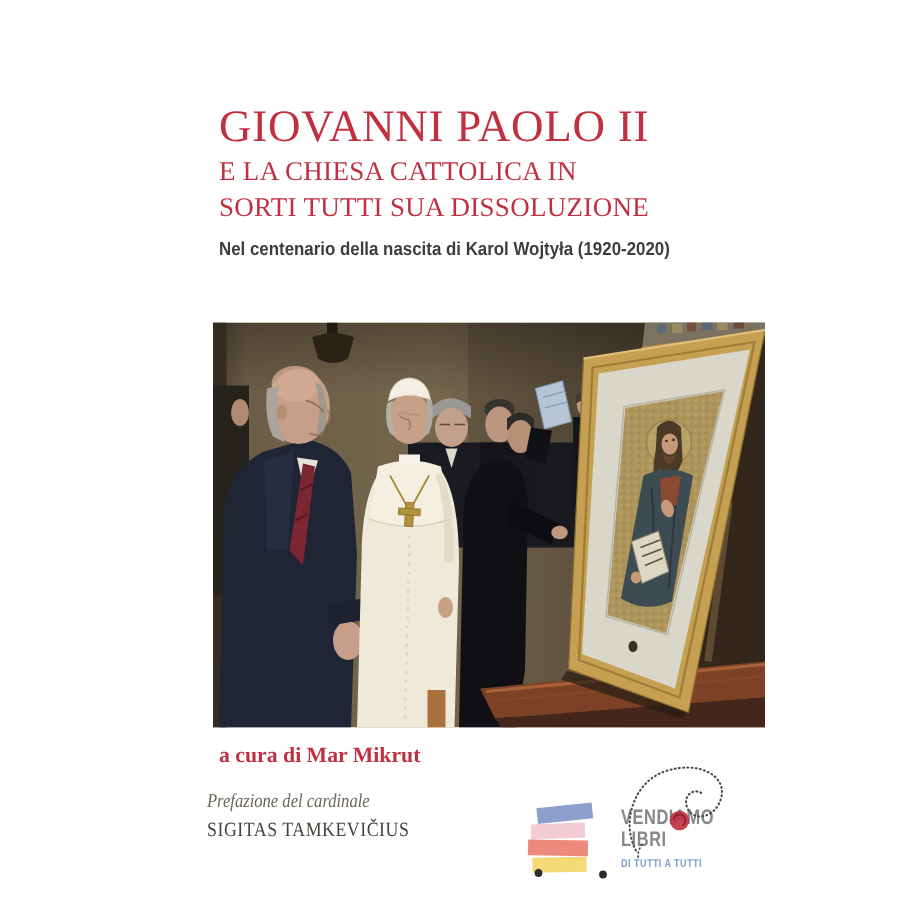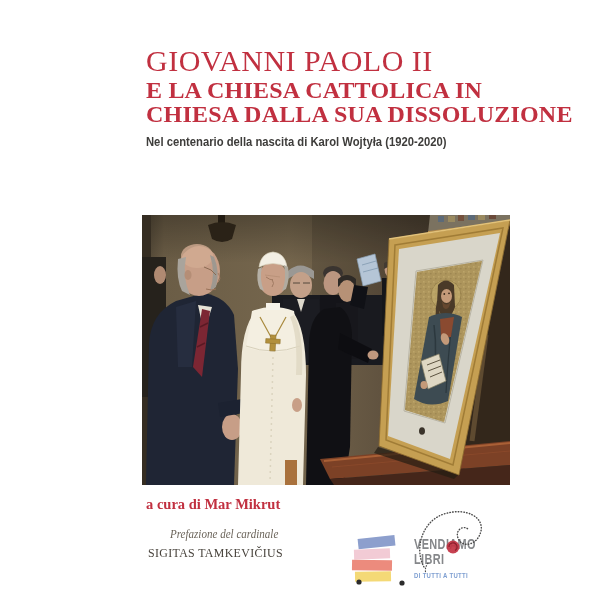--- a/index.html
+++ b/index.html
@@ -1,32 +1,32 @@
 <!DOCTYPE html>
 <html style="--c-title_red: #c13040; --c-subtitle_gray: #3e3d3b; --c-preface_italic_gray: #6b645a; --c-preface_author_dark: #47423b; --w-brand_gray: #85878a; --w-tagline_blue: #7d9ed1; --w-book_blue: #8d9fcd; --w-book_pink: #f2cbd5; --w-book_coral: #ec8b7d; --w-book_yellow: #f4d976; --w-seal_red: #c23242;"><head>
 <meta charset="utf-8">
 <style>
   html,body{margin:0;padding:0;background:#ffffff;}
   .screen{position:relative;width:600px;height:600px;background:#ffffff;overflow:hidden;
           font-family:"Liberation Serif",serif;}
   
-  .title-block{position:absolute;left:146px;top:44px;width:330px;}
+  .title-block{position:absolute;left:146px;top:68px;width:330px;}
   .title-main{font-size:30px;line-height:34px;letter-spacing:0.5px;color:var(--c-title_red);
               white-space:nowrap;font-weight:400;}
-  .title-sub{font-size:24px;line-height:24px;letter-spacing:0.2px;color:var(--c-title_red);
-             white-space:nowrap;font-weight:700;}
+  .title-sub{font-size:18px;line-height:24px;letter-spacing:0.2px;color:var(--c-title_red);
+             white-space:nowrap;font-weight:400;}
   .subtitle{margin-top:9px;font-family:"Liberation Sans",sans-serif;font-weight:bold;
             font-size:12.5px;color:var(--c-subtitle_gray);white-space:nowrap;
             transform:scaleX(0.90);transform-origin:left center;}
   
   .photo{position:absolute;left:142px;top:215px;width:368px;height:270px;}
   
   .editor-line{position:absolute;left:146px;top:496px;font-weight:bold;font-size:14.5px;
                color:var(--c-title_red);white-space:nowrap;}
-  .preface{position:absolute;left:148px;top:526px;color:var(--c-preface_italic_gray);text-align:right;}
+  .preface{position:absolute;left:138px;top:526px;color:var(--c-preface_italic_gray);}
   .preface-label{font-style:italic;font-size:13px;white-space:nowrap;
                  transform:scaleX(0.85);transform-origin:left center;}
   .preface-author{margin-top:3px;font-size:13.5px;letter-spacing:0.4px;white-space:nowrap;
                   color:var(--c-preface_author_dark);transform:scaleX(0.88);transform-origin:left center;}
   
   .logo{position:absolute;left:348px;top:505px;width:142px;height:88px;
         font-family:"Liberation Sans",sans-serif;}
   .logo-svg{position:absolute;left:0;top:0;pointer-events:none;}
   .brand{position:absolute;left:66px;top:32px;font-weight:bold;font-size:14px;line-height:15px;
          letter-spacing:0.5px;color:var(--w-brand_gray);transform:scaleX(0.78);
@@ -39,21 +39,21 @@
   .seal{fill:var(--w-seal_red);}
 </style>
 </head>
 <body>
 
 <div class="screen">
 
   <div class="title-block">
     <div class="title-main">GIOVANNI PAOLO II</div>
     <div class="title-sub">E LA CHIESA CATTOLICA IN</div>
-    <div class="title-sub">CHIESA DALLA SUA DISSOLUZIONE</div>
+    <div class="title-sub">SORTI TUTTI SUA DISSOLUZIONE</div>
     <div class="subtitle">Nel centenario della nascita di Karol Wojtyła (1920-2020)</div>
   </div>
 
   <div class="photo" role="img" aria-label="Pope John Paul II in white cassock and a statesman in a dark suit, surrounded by men in dark suits, look at a large framed mosaic icon of Christ resting on a wooden table">
     <svg width="368" height="270" viewBox="0 0 368 270">
       <defs>
         <linearGradient id="wallGrad" x1="0" y1="0" x2="1" y2="0">
           <stop offset="0" stop-color="#4e4434"></stop>
             <stop offset="0.06" stop-color="#6b5d46"></stop>
           <stop offset="0.40" stop-color="#75664d"></stop>

